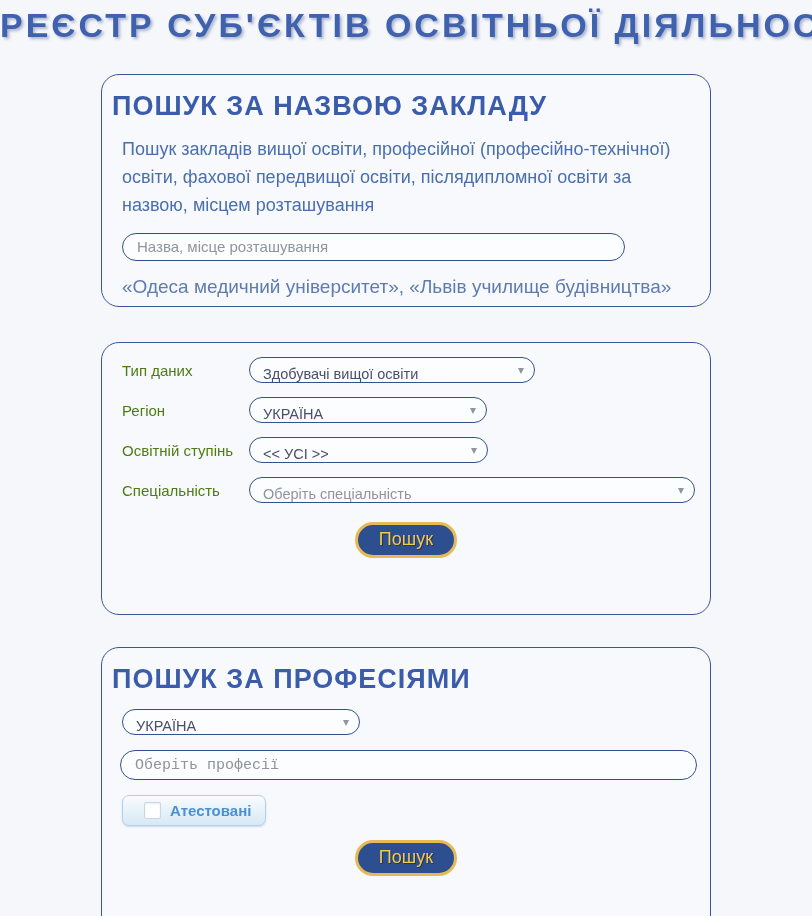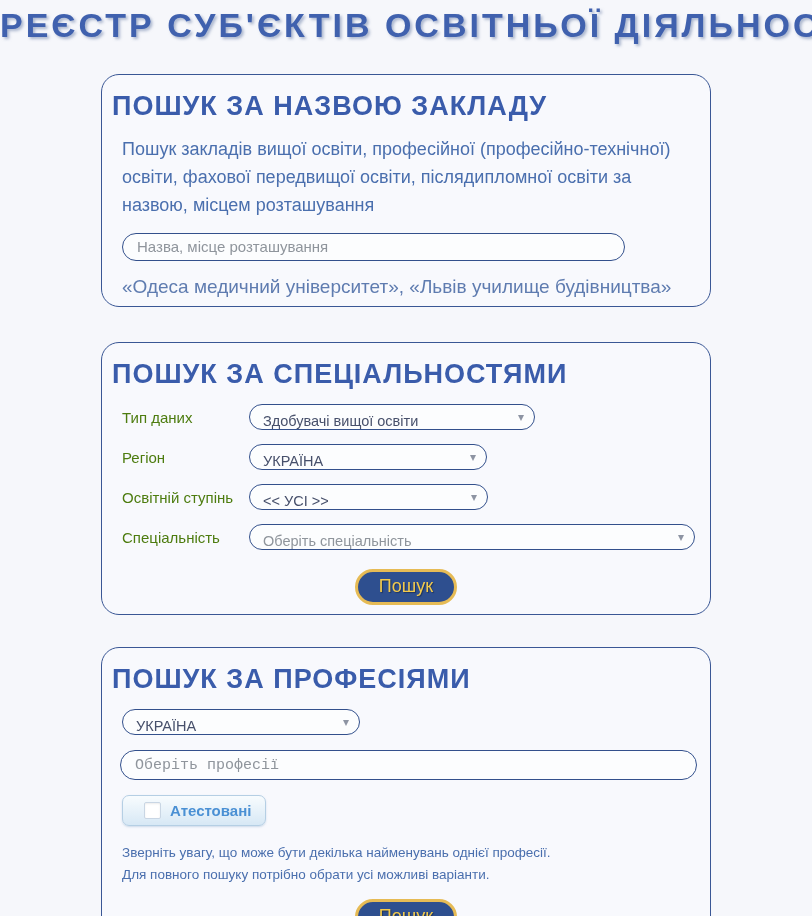--- a/index.html
+++ b/index.html
@@ -174,21 +174,20 @@
   <div class="panel-title">ПОШУК ЗА НАЗВОЮ ЗАКЛАДУ</div>
   <div class="desc">Пошук закладів вищої освіти, професійної (професійно-технічної) освіти, фахової передвищої освіти, післядипломної освіти за назвою, місцем розташування</div>
   <input class="text-input" type="text" placeholder="Назва, місце розташування" style="">
   <div class="examples">«Одеса медичний університет», «Львів училище будівництва»</div>
   <div class="btn-row">
     <button class="search-btn">Пошук</button>
   </div>
 </div>
 
 <div class="panel" id="panel-spec">
-  <div class="panel-title">ПОШУК ЗА СПЕЦІАЛЬНОСТЯМИ</div>
 
   <div class="form-row">
     <span class="field-label">Тип даних</span>
     <div class="select w286">
       <span>Здобувачі вищої освіти</span>
       <span class="arrow">▾</span>
     </div>
   </div>
 
   <div class="form-row">
@@ -228,21 +227,17 @@
     <span class="arrow">▾</span>
   </div>
 
   <input class="text-input prof-input" type="text" placeholder="Оберіть професії" style="">
 
   <div class="attested">
     <span class="box"></span>
     <span class="lbl">Атестовані</span>
   </div>
 
-  <div class="notice">
-    <div>Зверніть увагу, що може бути декілька найменувань однієї професії.</div>
-    <div>Для повного пошуку потрібно обрати усі можливі варіанти.</div>
-  </div>
 
   <div class="btn-row">
     <button class="search-btn">Пошук</button>
   </div>
 </div>
 
 </body></html>

